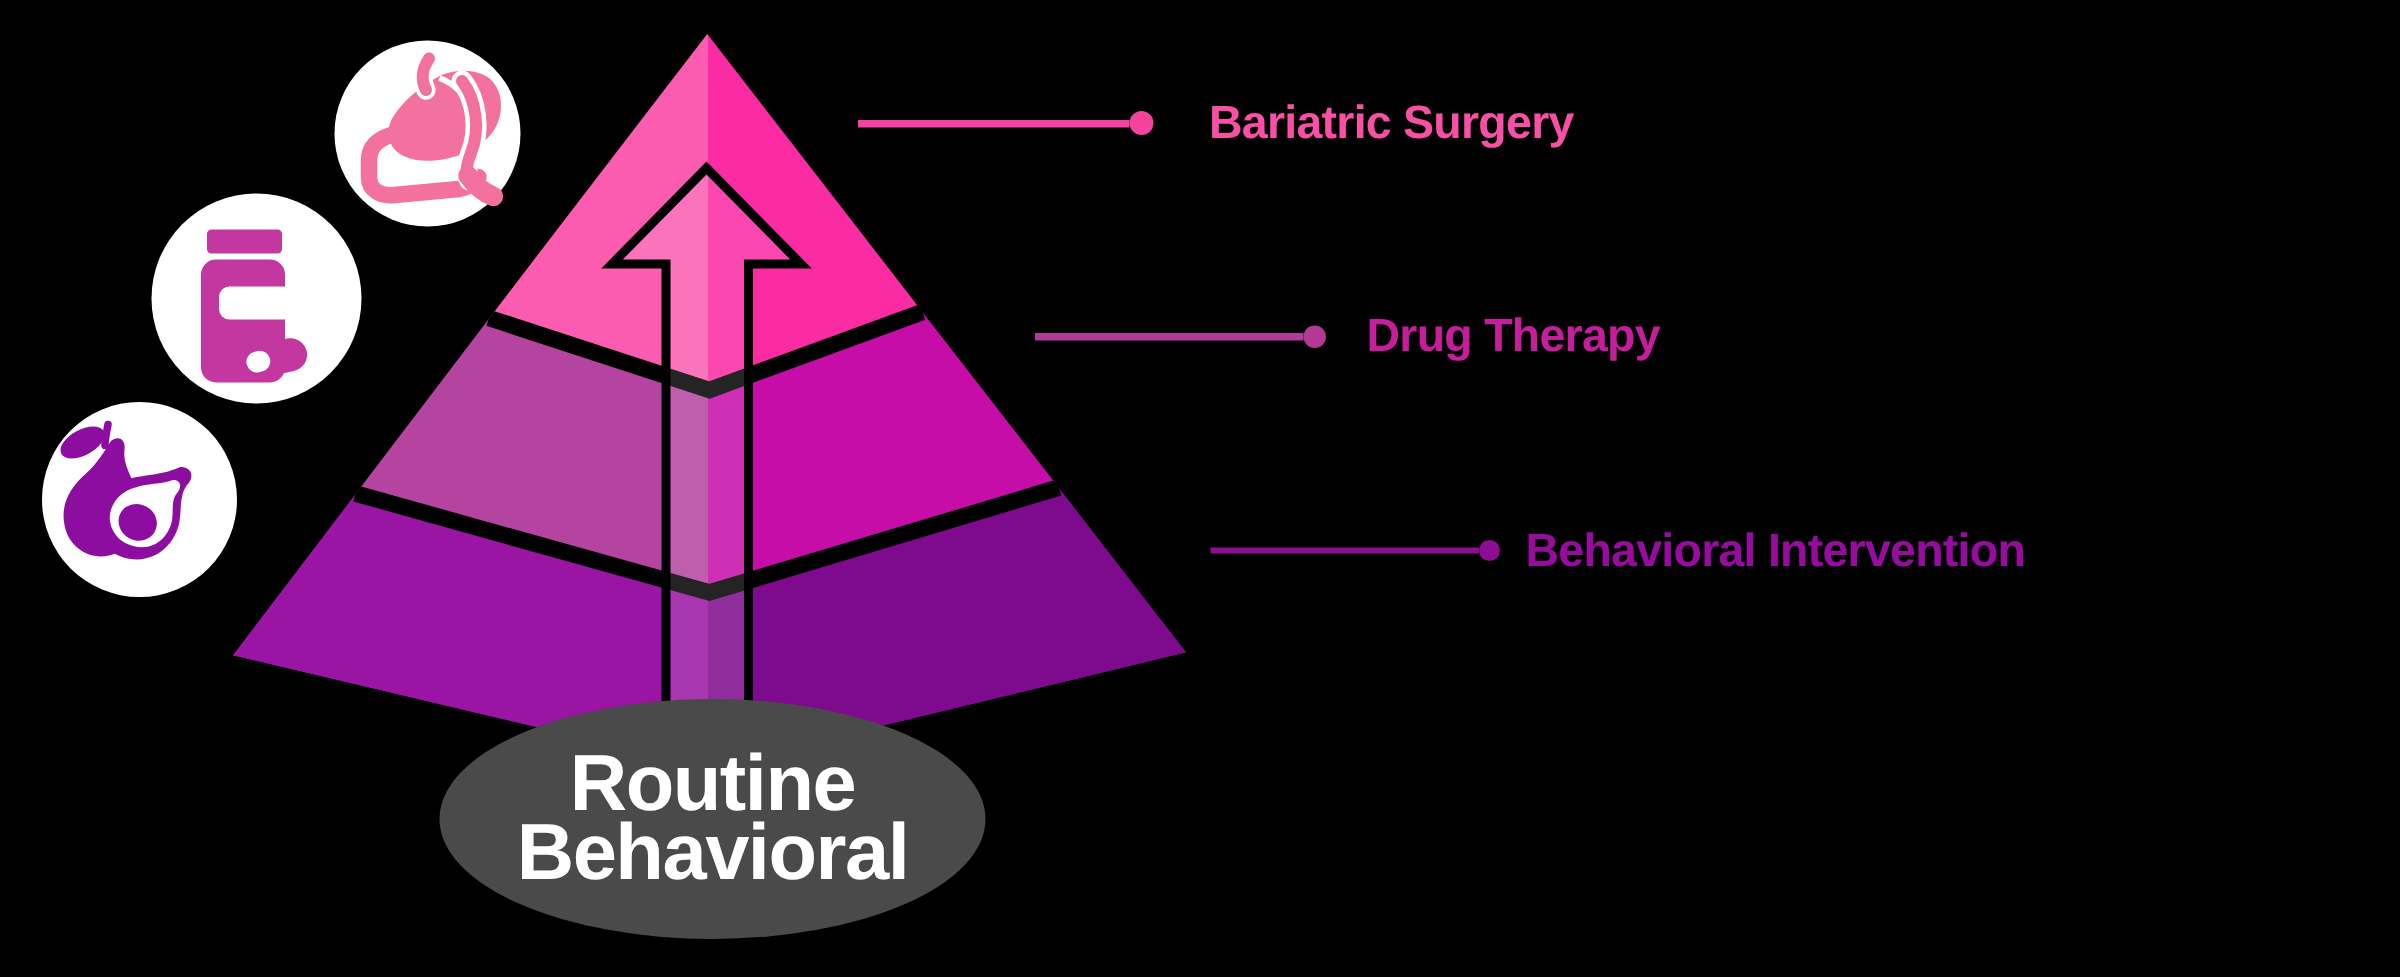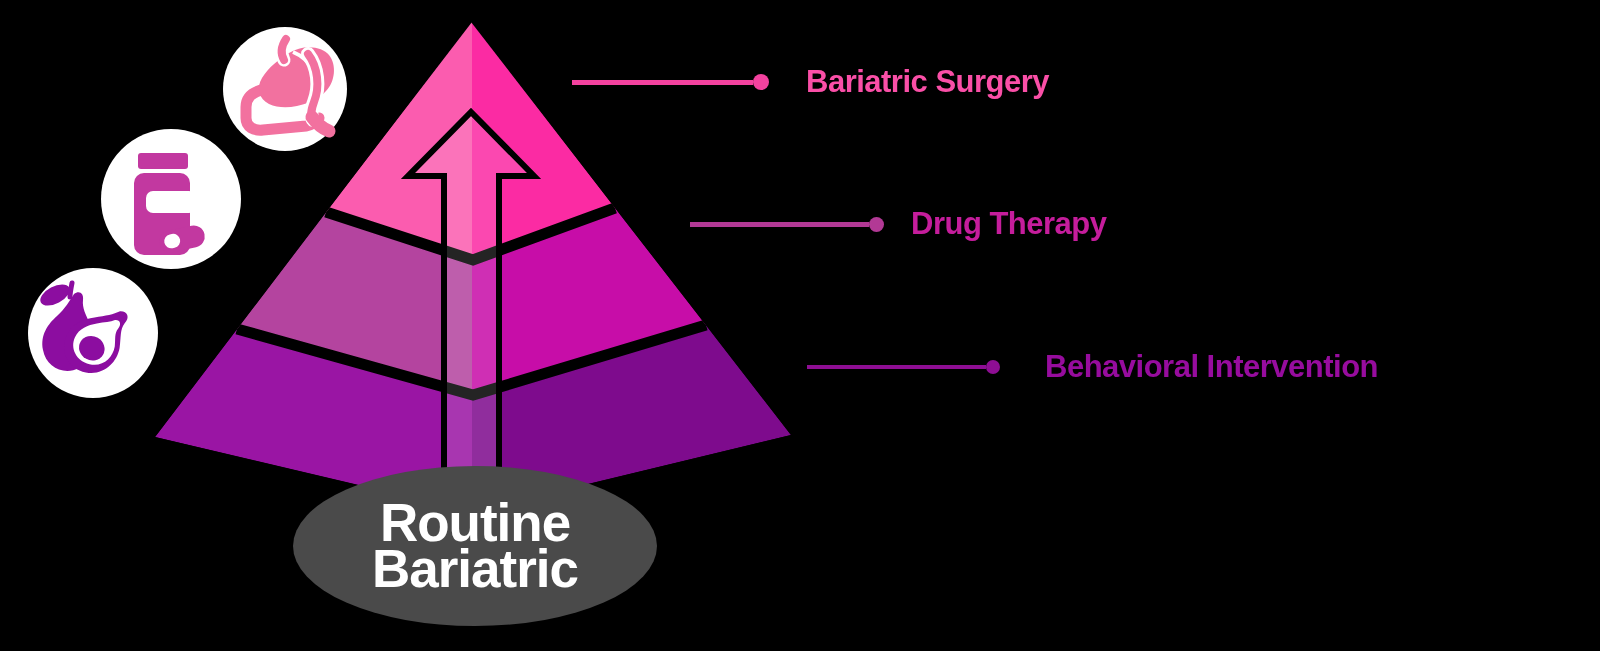--- a/index.html
+++ b/index.html
@@ -40,21 +40,21 @@
 
       <polyline points="326,212 473,260 615,208" fill="none" stroke-width="11" stroke="#000000"></polyline>
       <polyline points="237,329 473,395 706,325" fill="none" stroke-width="11" stroke="#000000"></polyline>
 
       <path d="M471,112 L534,176 L499,176 L499,516 L444,516 L444,176 L408,176 Z" stroke-width="6" stroke-linejoin="miter" stroke="#000000" fill="rgba(255,255,255,0.14)"></path>
     </g>
   </svg>
 
   <div class="base-ellipse" style="background-color: rgb(74, 74, 74); color: rgb(255, 255, 255);">
     <div class="ln">Routine</div>
-    <div class="ln">Bariatric</div>
+    <div class="ln">Behavioral</div>
   </div>
 
   <div class="icon-circle" style="left: 223px; top: 27px; width: 124px; height: 124px; color: rgb(242, 113, 159); background-color: rgb(255, 255, 255);">
     <svg viewBox="0 0 124 124">
       <path d="M42,62 C28,65 23,71 23,80 L23,91 C23,100 31,104 40,103 L83,99 C89,98 93,95 96,91" fill="none" stroke="currentColor" stroke-width="11" stroke-linecap="round"></path>
       <path d="M66,26 C80,17 99,19 106,28 C114,38 112,55 103,64 C92,77 63,85 46,77 C36,72 33,61 39,51 C46,40 56,32 66,26 Z" fill="currentColor"></path>
       <path d="M70,25 C80,29 87,36 90,45" fill="none" stroke="#fff" stroke-width="4"></path>
       <path d="M85,27 C95,40 97,60 91,75 C88,83 87,88 90,93" fill="none" stroke="#fff" stroke-width="14" stroke-linecap="round"></path>
       <path d="M85,27 C95,40 97,60 91,75 C88,83 87,88 90,93" fill="none" stroke="currentColor" stroke-width="8" stroke-linecap="round"></path>
       <path d="M89,90 C94,97 101,102 106,104" fill="none" stroke="currentColor" stroke-width="13" stroke-linecap="round"></path>
@@ -96,16 +96,16 @@
 
   <div class="annot" style="left:572px;top:57px;">
     <div class="annot-line" style="width: 181px; height: 5px; background-color: rgb(244, 66, 159);"></div>
     <div class="annot-dot" style="width: 16px; height: 16px; margin-right: 37px; background-color: rgb(244, 66, 159);"></div>
     <div class="annot-label" style="color: rgb(250, 79, 167);">Bariatric Surgery</div>
   </div>
 
   <div class="annot" style="left:807px;top:342px;">
     <div class="annot-line" style="width: 179px; height: 4px; background-color: rgb(142, 14, 147);"></div>
     <div class="annot-dot" style="width: 14px; height: 14px; margin-right: 17px; background-color: rgb(142, 14, 147);"></div>
-    <div class="annot-label" style="color: rgb(151, 12, 158); margin-left: 28px;">Behavioral Intervention</div>
+    <div class="annot-label" style="color: rgb(151, 12, 158);">Behavioral Intervention</div>
   </div>
 
 </div>
 
 </body></html>

